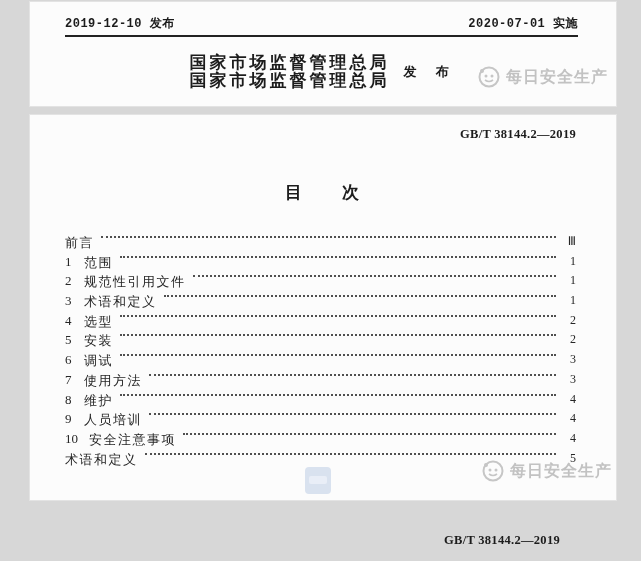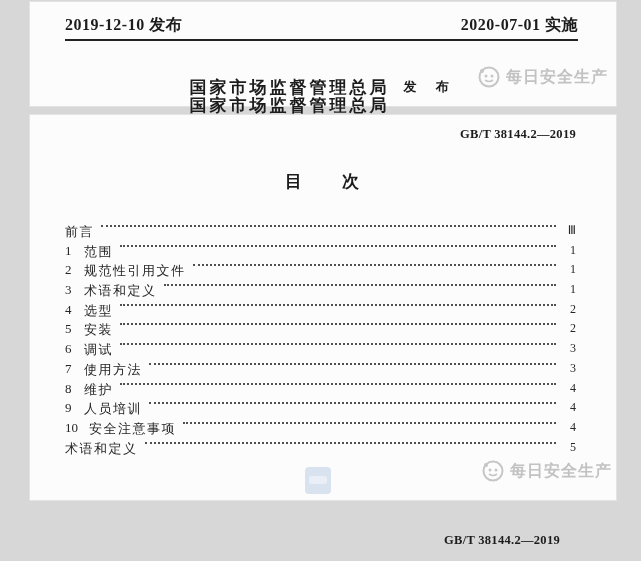--- a/index.html
+++ b/index.html
@@ -13,40 +13,40 @@
   html,body{width:641px;height:561px;overflow:hidden;}
   body{font-family:"Liberation Serif",serif;background:var(--page-bg);}
   .page{position:relative;width:641px;height:561px;background:var(--page-bg);}
 
   .paper{position:absolute;left:30px;width:586px;background:var(--paper);box-shadow:0 0 0 1px #e3e3e3;}
   .paper-header{top:2px;height:104px;}
   .paper-toc{top:115px;height:385px;}
 
   
   .dates-row{display:flex;justify-content:space-between;align-items:flex-end;
-    padding:13px 38px 0 35px;font-family:Liberation Serif, serif;
-    font-weight:bold;font-size:16px;color:var(--ink);letter-spacing:.5px;}
+    padding:13px 38px 0 35px;font-family:Liberation Mono, monospace;
+    font-weight:bold;font-size:12px;color:var(--ink);letter-spacing:.5px;}
   .header-rule{margin:3px 38px 0 35px;border-top:2px solid #222;}
   .title-row{display:flex;justify-content:center;align-items:center;margin-top:17px;}
   .agency{font-weight:bold;font-size:17px;line-height:18px;letter-spacing:3px;
-    color:var(--ink);text-align:center;white-space:nowrap;margin-top:21px;}
+    color:var(--ink);text-align:center;white-space:nowrap;}
   .publish-label{font-weight:bold;font-size:13px;letter-spacing:8px;color:var(--ink);
     margin-left:14px;white-space:nowrap;}
 
   
   .wm{position:absolute;display:flex;align-items:center;gap:6px;color:var(--wm);
     font-size:16px;font-weight:bold;letter-spacing:1px;white-space:nowrap;justify-content:space-between;}
   .wm-header{right:8px;top:64px;}
   .wm-toc{right:4px;top:345px;}
   .wm svg{display:block;}
 
   
   .doc-code{padding:12px 40px 0 0;text-align:right;font-weight:bold;font-size:12.5px;
     color:var(--ink);letter-spacing:.3px;}
-  .toc-title{margin-top:28px;text-align:center;font-weight:bold;font-size:17px;
+  .toc-title{margin-top:39px;text-align:center;font-weight:bold;font-size:17px;
     color:var(--ink);letter-spacing:2px;}
   .toc-list{margin-top:30px;padding:0 40px 0 35px;}
   .toc-row{display:flex;align-items:flex-start;height:19.7px;font-size:13px;
     color:#262626;letter-spacing:1.5px;white-space:nowrap;}
   .toc-num{min-width:8px;margin-right:11px;letter-spacing:0;}
   .toc-num:empty{display:none;}
   .toc-leader{flex:1 1 auto;height:0;border-bottom:2px dotted #4f4f4f;
     margin:0 6px 0 7px;position:relative;top:2px;}
   .toc-page{min-width:14px;text-align:right;letter-spacing:0;font-size:12px;}
 

